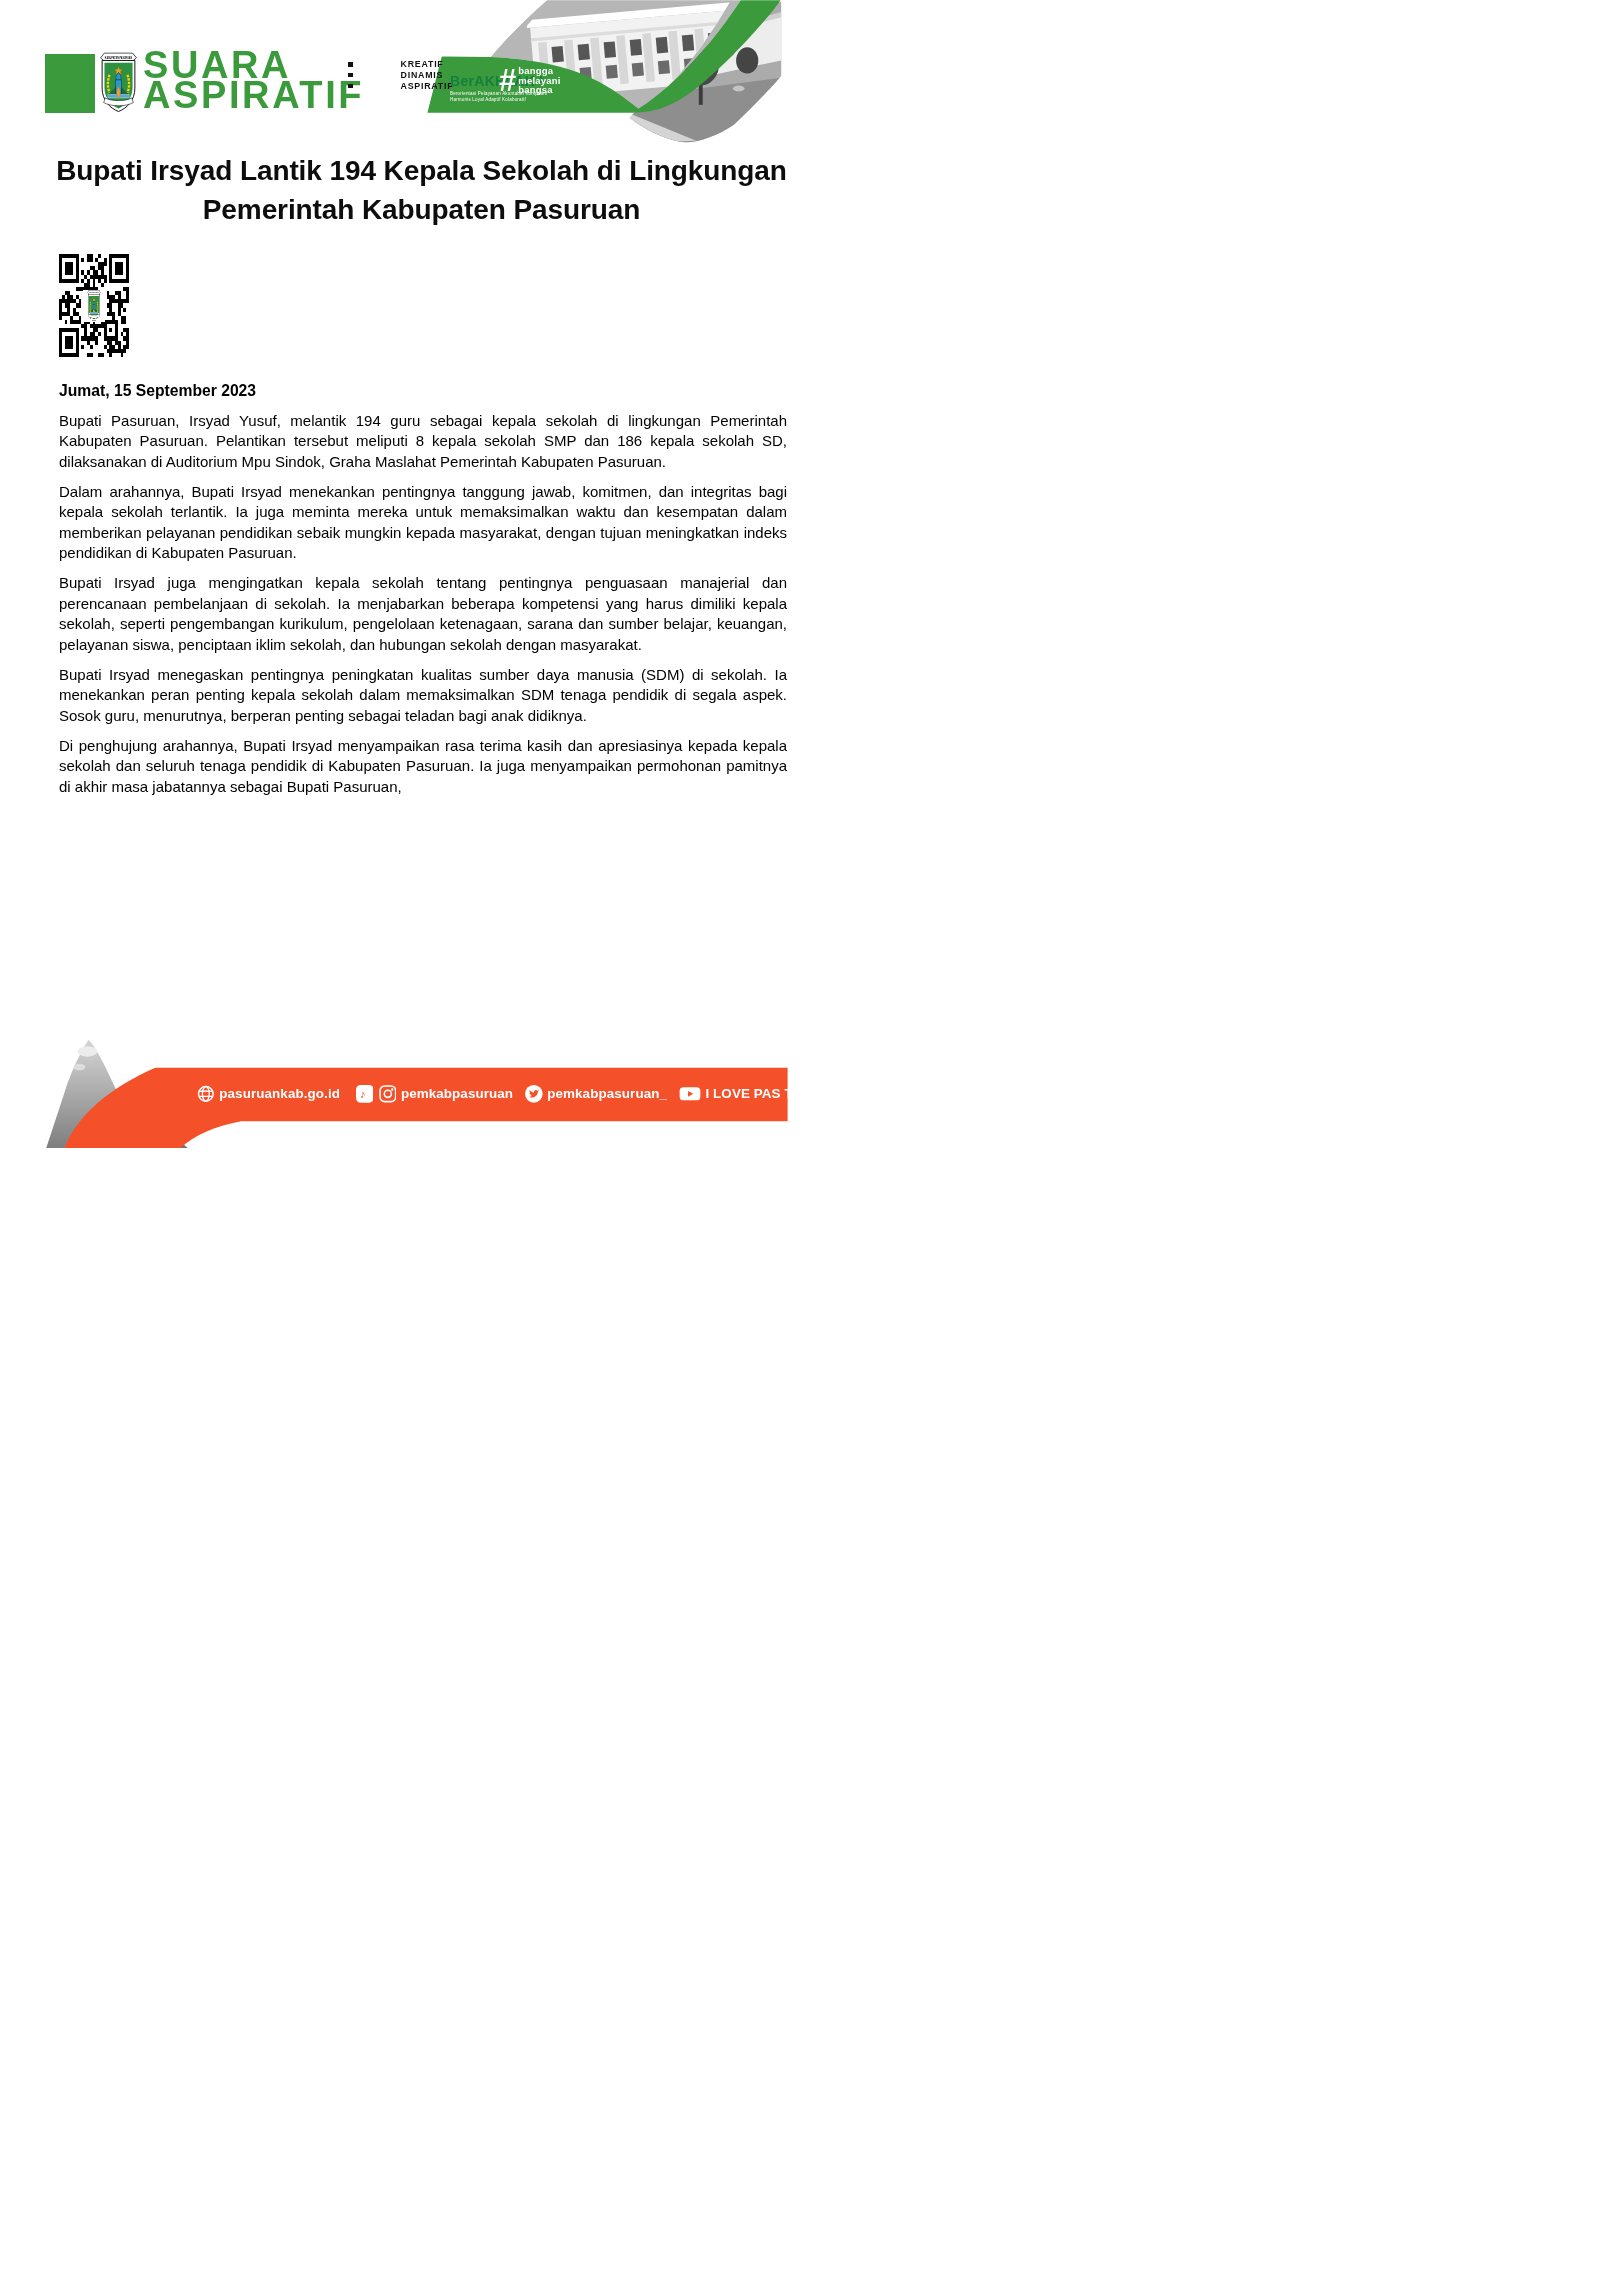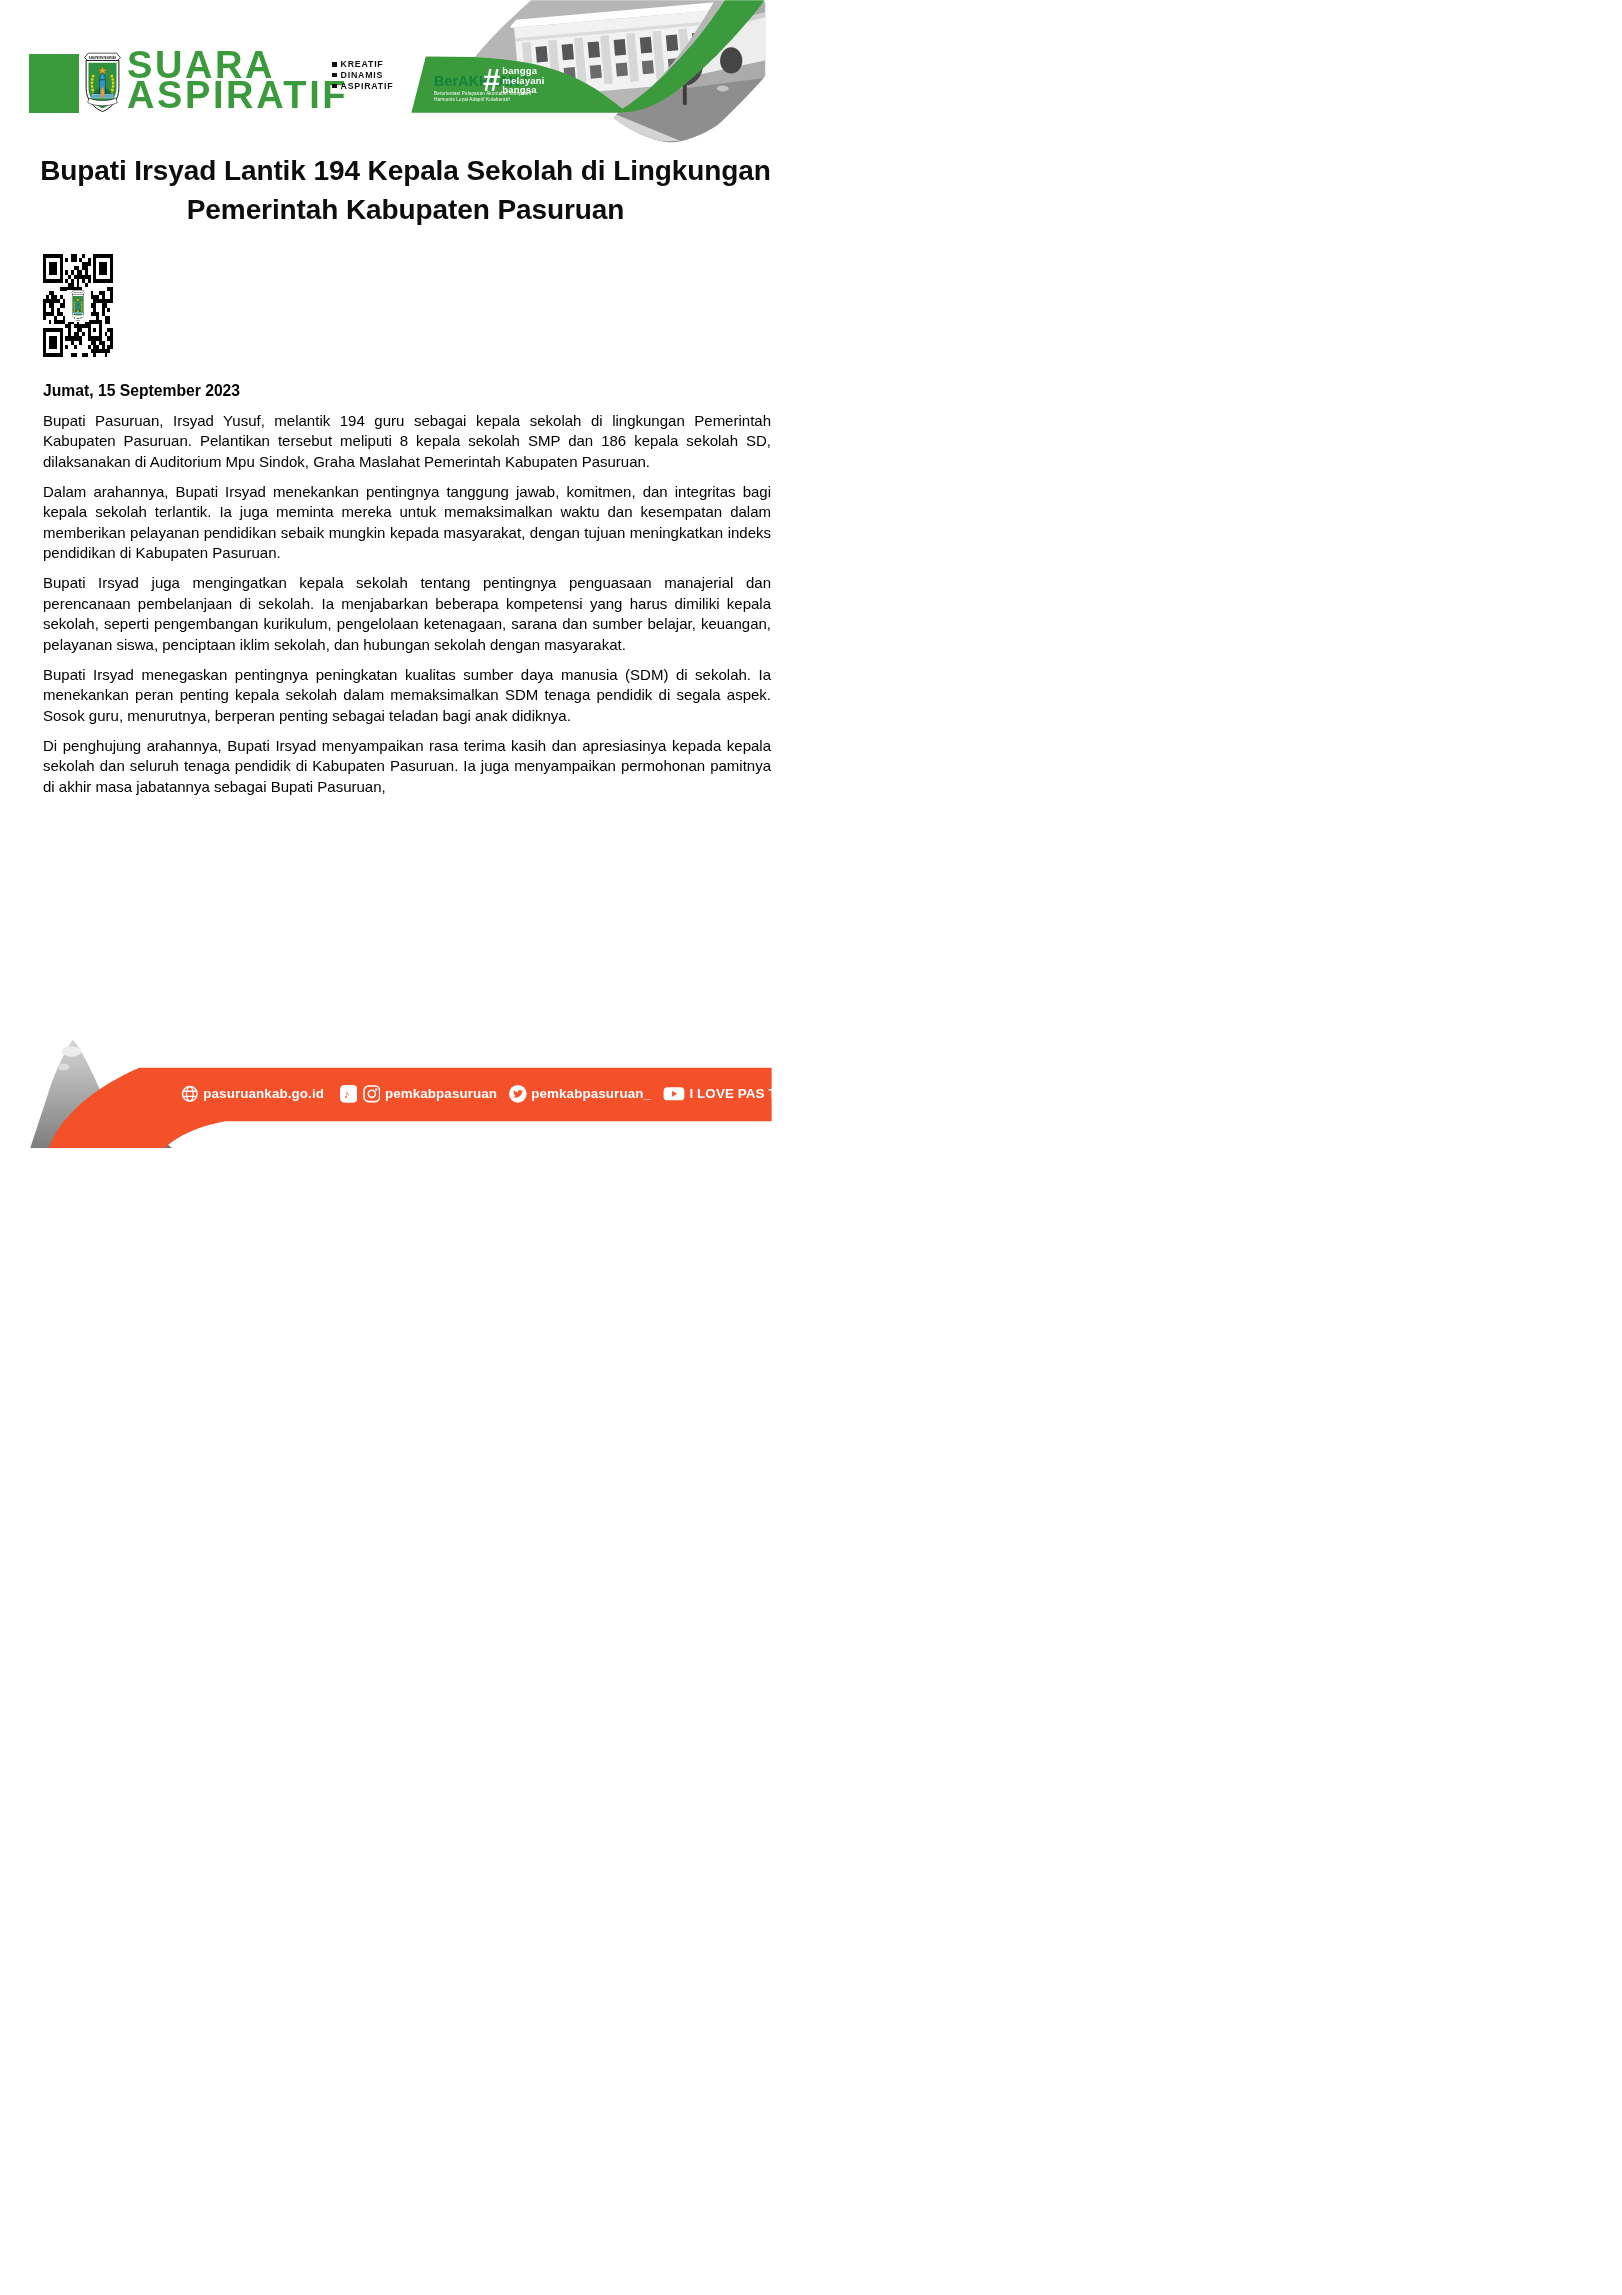--- a/index.html
+++ b/index.html
@@ -2,31 +2,31 @@
 <html style="font-size:10.5px"><head>
 <meta charset="utf-8">
 <style>
   :root{
     --green:#3a9a3c;
     --orange:#f4512b;
     --ph-gray:#c9c9c9;
   }
   html,body{margin:0;padding:0;background:#fff;}
   .page{position:relative;width:811px;height:1148px;background:#fff;overflow:hidden;
-        font-family:"Liberation Sans","DejaVu Sans",sans-serif;}
+        font-family:"Liberation Sans","DejaVu Sans",sans-serif;margin-left:16px;}
 
   
   .header-art{position:absolute;left:0;top:0;width:811px;height:177px;}
   .green-rect{position:absolute;left:29.4px;top:54px;width:50px;height:59px;background:var(--green);}
   .emblem-box{position:absolute;left:83px;top:50px;width:39px;height:65px;}
   .masthead{position:absolute;left:127px;top:50px;font-size:38px;font-weight:800;line-height:30px;
             color:var(--green);letter-spacing:2.6px;}
   .tagline{position:absolute;left:332px;top:59px;list-style:none;margin:0;padding:0;}
   .tagline li{display:flex;align-items:center;font-size:8.8px;font-weight:700;letter-spacing:0.8px;
-              line-height:10.8px;color:#111;}
+              line-height:10.8px;color:#111;gap:44px;}
   .sq-bullet{display:inline-block;width:4.6px;height:4.6px;background:#111;margin-right:3.9px;}
   .berakhlak{position:absolute;left:434px;top:73px;color:#15803d;font-weight:700;font-size:14px;
              letter-spacing:0.3px;display:flex;align-items:center;}
   .berakhlak .arrow{font-size:9.8px;margin-left:1.3px;transform:translateY(-3.3px);}
   .berakhlak-sub{position:absolute;left:434px;top:91px;color:#fff;font-size:4.5px;line-height:5.6px;
                  letter-spacing:0.2px;font-weight:400;}
   .hashtag{position:absolute;left:483px;top:65px;display:flex;color:#fff;}
   .hashtag .hash{font-size:31px;font-weight:800;line-height:31px;margin-right:2px;}
   .hash-lines{display:flex;flex-direction:column;justify-content:center;font-size:9.5px;
               font-weight:700;line-height:9.8px;letter-spacing:0.2px;}

